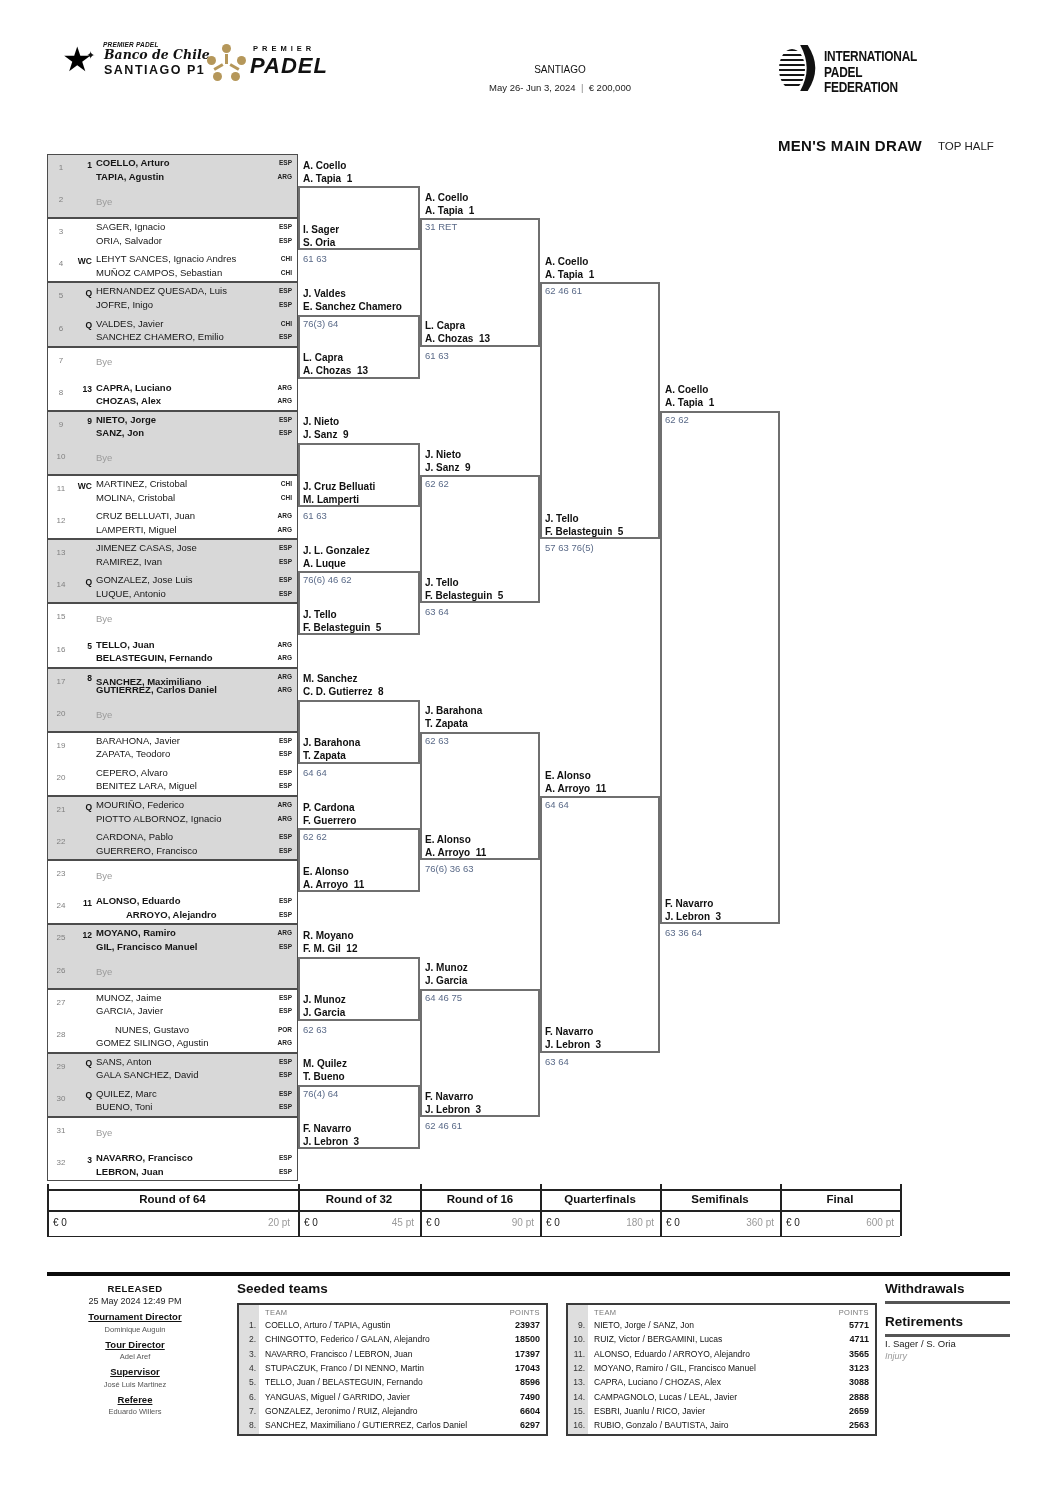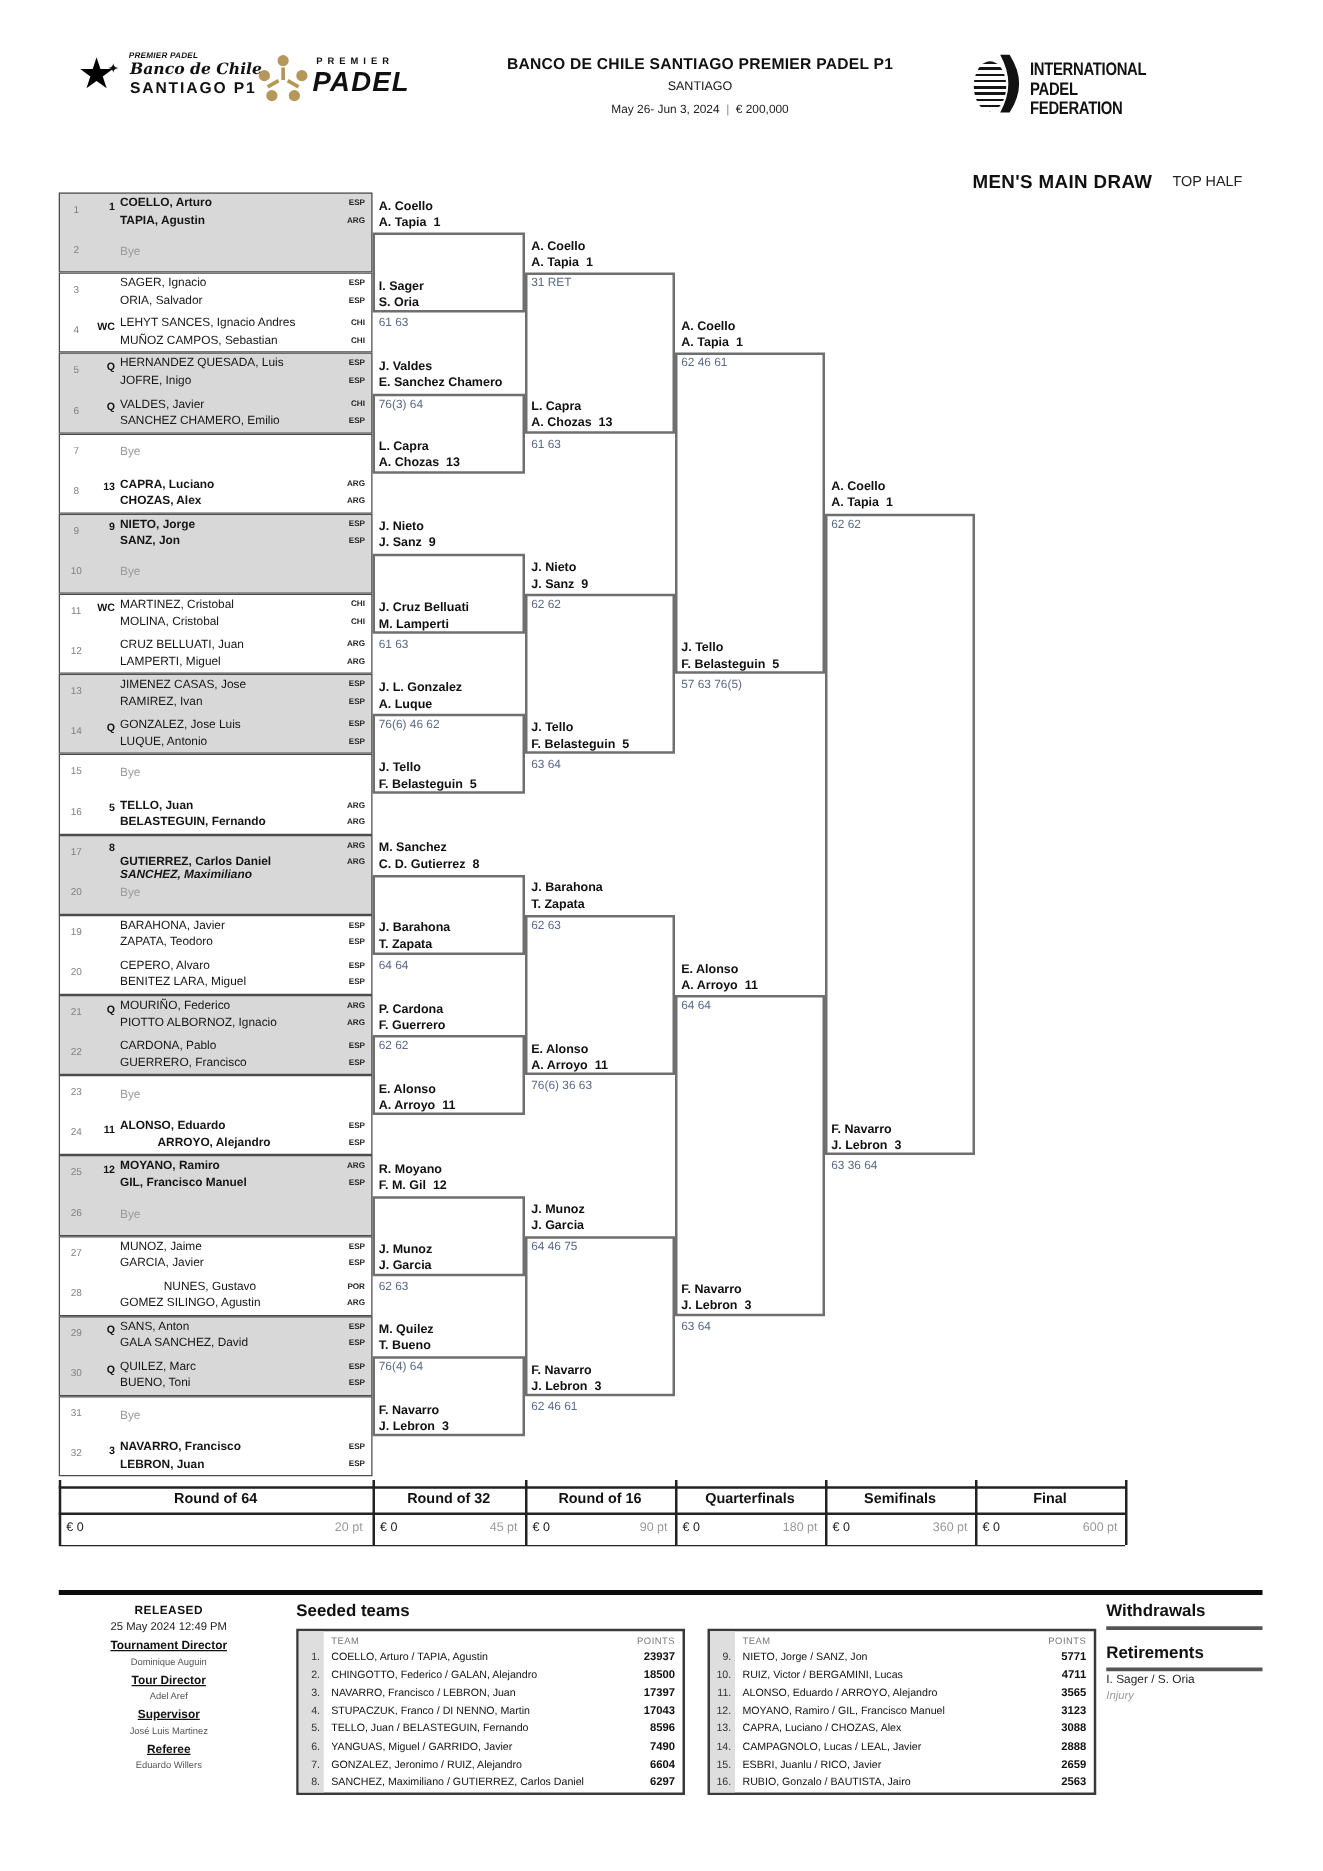--- a/index.html
+++ b/index.html
@@ -76,21 +76,20 @@
     <span class="gold-dot" style="left:30px;top:12px;"></span>
     <span class="gold-dot" style="left:6px;top:28px;"></span>
     <span class="gold-dot" style="left:24px;top:28px;"></span>
     <span class="gold-bar" style="left:18px;top:10px;"></span>
     <span class="gold-bar" style="left:10px;top:18px;transform:rotate(60deg);"></span>
     <span class="gold-bar" style="left:26px;top:18px;transform:rotate(-60deg);"></span>
   </div>
   <div class="abs pp-top" style="left:253px;top:44px;">PREMIER</div>
   <div class="abs pp-bottom" style="left:250px;top:53px;">PADEL</div>
 
-  <div class="abs evt-title" style="left:330px;top:44px;width:460px;text-align:center;">BANCO DE CHILE SANTIAGO PREMIER PADEL P1</div>
   <div class="abs evt-city" style="left:330px;top:64px;width:460px;text-align:center;">SANTIAGO</div>
   <div class="abs evt-dates" style="left:330px;top:82px;width:460px;text-align:center;">
     <span>May 26- Jun 3, 2024</span>
     &nbsp;<span style="color:#888;">|</span>&nbsp;
     <span>€ 200,000</span>
   </div>
 
   <div class="abs" style="left:779px;top:49px;">
       <div class="ipf-ball"></div>
     </div>
@@ -193,21 +192,21 @@
       <div class="epos" style="left:52px;top:612.4000000000001px;">15</div>
       <div class="ebye" style="left:96px;top:612.9000000000001px;">Bye</div>
       <div class="epos" style="left:52px;top:644.5px;">16</div>
       <div class="ebadge" style="left:66px;top:641px;">5</div>
       <div class="ename bold" style="left:96px;top:638.5px;">TELLO, Juan</div>
       <div class="ename bold" style="left:96px;top:652px;">BELASTEGUIN, Fernando</div>
       <div class="eflag" style="left:262px;top:640.5px;">ARG</div>
       <div class="eflag" style="left:262px;top:654px;">ARG</div>
       <div class="epos" style="left:52px;top:676.6px;">17</div>
       <div class="ebadge" style="left:66px;top:673.1px;">8</div>
-      <div class="ename bold" style="left:96px;top:694px;font-style:italic;">SANCHEZ, Maximiliano</div>
+      <div class="ename bold" style="left:96px;top:676px;">SANCHEZ, Maximiliano</div>
       <div class="ename bold" style="left:96px;top:684.1px;">GUTIERREZ, Carlos Daniel</div>
       <div class="eflag" style="left:262px;top:672.6px;">ARG</div>
       <div class="eflag" style="left:262px;top:686.1px;">ARG</div>
       <div class="epos" style="left:52px;top:708.7px;">20</div>
       <div class="ebye" style="left:96px;top:709.2px;">Bye</div>
       <div class="epos" style="left:52px;top:740.8000000000001px;">19</div>
       <div class="ename" style="left:96px;top:734.8000000000001px;">BARAHONA, Javier</div>
       <div class="ename" style="left:96px;top:748.3000000000001px;">ZAPATA, Teodoro</div>
       <div class="eflag" style="left:262px;top:736.8000000000001px;">ESP</div>
       <div class="eflag" style="left:262px;top:750.3000000000001px;">ESP</div>
@@ -242,21 +241,21 @@
       <div class="eflag" style="left:262px;top:929.4000000000001px;">ARG</div>
       <div class="eflag" style="left:262px;top:942.9000000000001px;">ESP</div>
       <div class="epos" style="left:52px;top:965.5px;">26</div>
       <div class="ebye" style="left:96px;top:966px;">Bye</div>
       <div class="epos" style="left:52px;top:997.6px;">27</div>
       <div class="ename" style="left:96px;top:991.6px;">MUNOZ, Jaime</div>
       <div class="ename" style="left:96px;top:1005.1px;">GARCIA, Javier</div>
       <div class="eflag" style="left:262px;top:993.6px;">ESP</div>
       <div class="eflag" style="left:262px;top:1007.1px;">ESP</div>
       <div class="epos" style="left:52px;top:1029.7px;">28</div>
-      <div class="ename" style="left:96px;top:1023.7px;padding-left:35px;">NUNES, Gustavo</div>
+      <div class="ename" style="left:80px;top:1023.7px;padding-left:35px;">NUNES, Gustavo</div>
       <div class="ename" style="left:96px;top:1037.2px;">GOMEZ SILINGO, Agustin</div>
       <div class="eflag" style="left:262px;top:1025.7px;">POR</div>
       <div class="eflag" style="left:262px;top:1039.2px;">ARG</div>
       <div class="epos" style="left:52px;top:1061.8000000000002px;">29</div>
       <div class="ebadge" style="left:66px;top:1058.3000000000002px;">Q</div>
       <div class="ename" style="left:96px;top:1055.8000000000002px;">SANS, Anton</div>
       <div class="ename" style="left:96px;top:1069.3000000000002px;">GALA SANCHEZ, David</div>
       <div class="eflag" style="left:262px;top:1057.8000000000002px;">ESP</div>
       <div class="eflag" style="left:262px;top:1071.3000000000002px;">ESP</div>
       <div class="epos" style="left:52px;top:1093.9px;">30</div>

